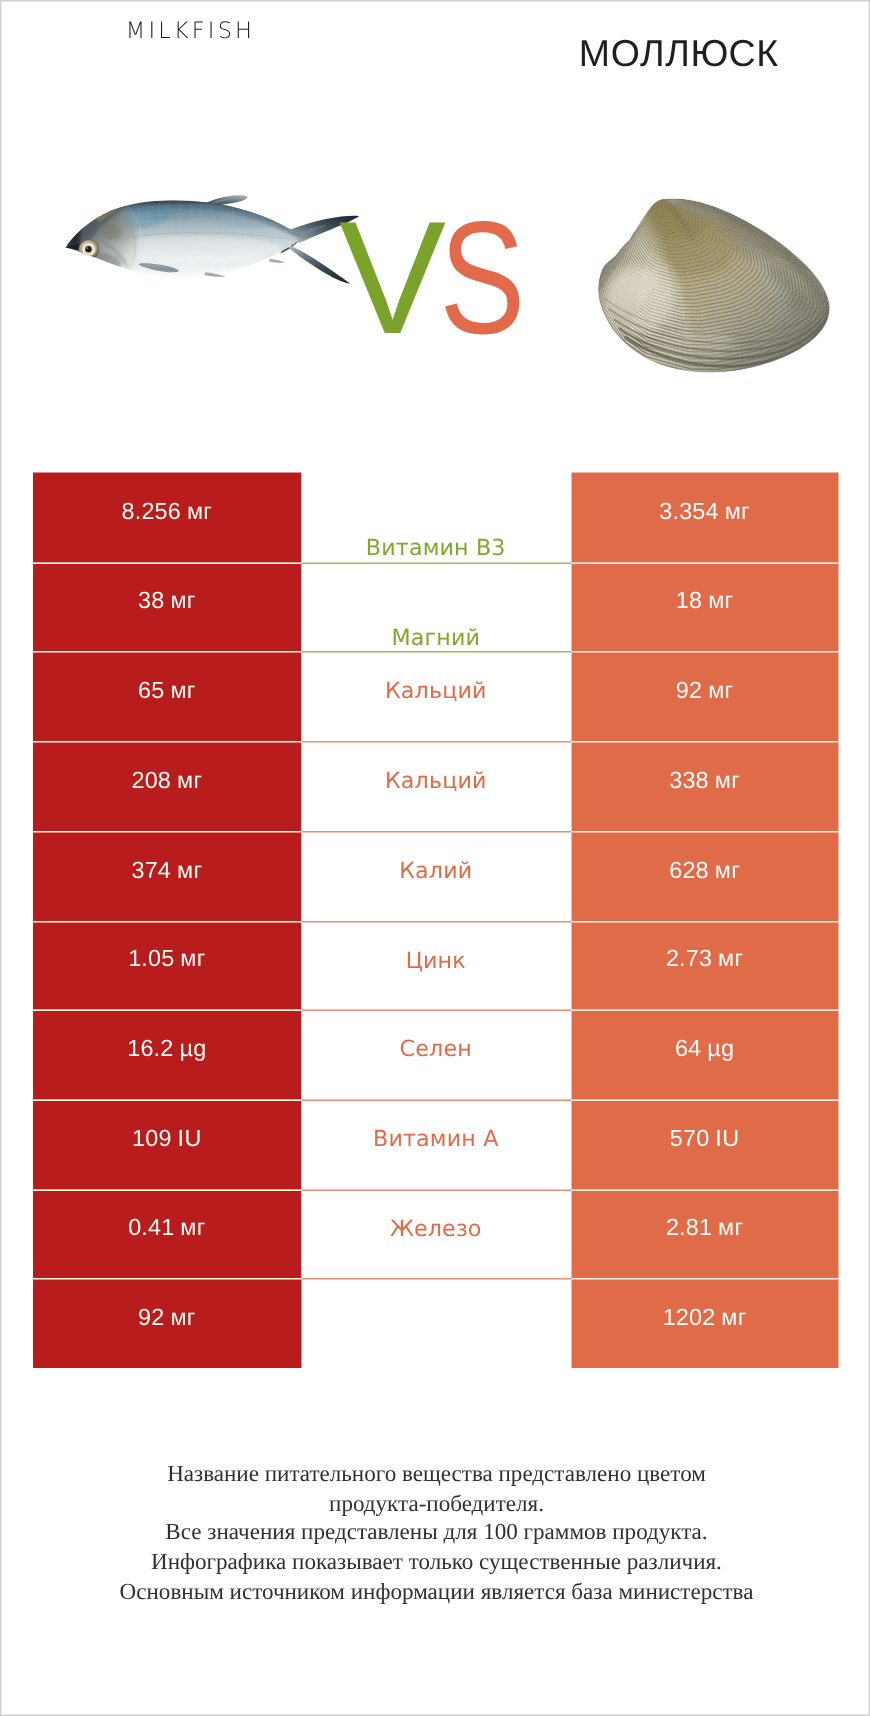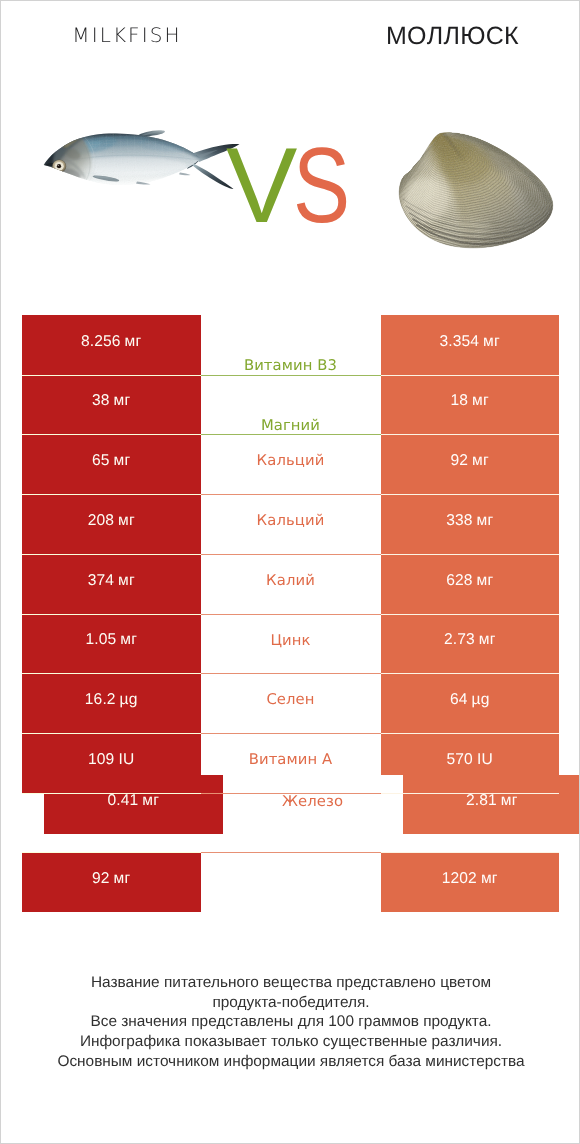--- a/index.html
+++ b/index.html
@@ -1,20 +1,20 @@
 <!DOCTYPE html>
 <html><head>
 <meta charset="utf-8">
 <style>
   html,body{margin:0;padding:0;background:#fff;}
   body{width:580px;height:1144px;font-family:"Liberation Sans",sans-serif;-webkit-font-smoothing:antialiased;text-rendering:geometricPrecision;}
   #page{position:relative;width:580px;height:1144px;box-sizing:border-box;border:1px solid #d2d2d2;background:#fff;overflow:hidden;}
   .title-row{position:absolute;left:1px;top:0;width:578px;height:96px;}
   .ttl{position:absolute;text-align:center;color:#1f1f21;white-space:nowrap;}
-  .ttl-l{left:0;width:250px;top:22px;font-size:20px;font-weight:300;letter-spacing:2.1px;font-family:"DejaVu Sans Light","DejaVu Sans",sans-serif;}
+  .ttl-l{left:0;width:250px;top:10px;font-size:15px;font-weight:300;letter-spacing:2.1px;font-family:"DejaVu Sans Light","DejaVu Sans",sans-serif;}
   .ttl-r{left:325px;width:251px;top:20.5px;font-size:25px;letter-spacing:0.4px;font-weight:400;font-family:"Liberation Sans",sans-serif;}
   .vs{position:absolute;left:0;top:0;width:580px;height:300px;font-family:"Liberation Sans",sans-serif;font-weight:400;}
   .vs span{position:absolute;font-size:107px;line-height:107px;display:block;}
   .vs .v{color:#7ba32c;left:225px;top:131px;}
   .vs .s{color:#e2694a;left:292px;top:131px;transform:scaleX(0.80);transform-origin:left top;}
   .fishwrap{position:absolute;left:40px;top:127px;width:205px;height:72px;}
   .clamwrap{position:absolute;left:396px;top:118px;width:160px;height:132px;}
   .cmp{position:absolute;left:21px;top:314px;width:537px;height:597px;}
   .row{position:absolute;left:0;width:537px;height:59.7px;}
   .cell{position:absolute;top:0;height:100%;display:flex;align-items:center;justify-content:center;box-sizing:border-box;padding-bottom:7px;}
@@ -25,21 +25,21 @@
   .rule .rl{position:absolute;left:0;width:178.5px;height:1px;background:#fcffdd;}
   .rule .rm{position:absolute;left:178.5px;width:180px;height:1px;}
   .rule .rr{position:absolute;left:358.5px;width:178.5px;height:1px;background:#fdf4e4;}
   .rule.g .rm{background:#9cb95d;}
   .rule.o .rm{background:#e79074;}
   .val{font-size:15.6px;font-weight:400;letter-spacing:0.1px;}
   .u{font-size:15.6px;font-weight:400;letter-spacing:0.2px;margin-left:4px;}
   .nm{font-size:14.8px;font-weight:400;letter-spacing:0.1px;font-family:"DejaVu Sans",sans-serif;}
   .nm.g{color:#82a72e;margin-top:48px;}
   .nm.o{color:#e06b49;}
-  .foot{position:absolute;left:1px;top:972px;width:578px;text-align:center;color:#303030;font-size:15.4px;line-height:19.7px;font-family:Liberation Sans, sans-serif;}
+  .foot{position:absolute;left:1px;top:972px;width:578px;text-align:center;color:#303030;font-size:15.4px;line-height:19.7px;font-family:Liberation Serif, serif;}
 </style>
 </head>
 <body>
 
 <div id="page">
 
   <div class="title-row">
     <div class="ttl ttl-l">MILKFISH</div>
     <div class="ttl ttl-r">МОЛЛЮСК</div>
   </div>
@@ -643,21 +643,21 @@
         <div class="cell cr">
           <span class="val">570</span>
           <span class="u">IU</span>
         </div>
       </div>
       <div class="rule o" style="top: 478px;">
         <div class="rl"></div>
         <div class="rm"></div>
         <div class="rr"></div>
       </div>
-      <div class="row" style="top: 460px; height: 59px; margin-left: 22px;">
+      <div class="row" style="top: 478px; height: 59px;">
         <div class="cell cl">
           <span class="val">0.41</span>
           <span class="u">мг</span>
         </div>
         <div class="cell cm">
           <span class="nm o">Железо</span>
         </div>
         <div class="cell cr">
           <span class="val">2.81</span>
           <span class="u">мг</span>

